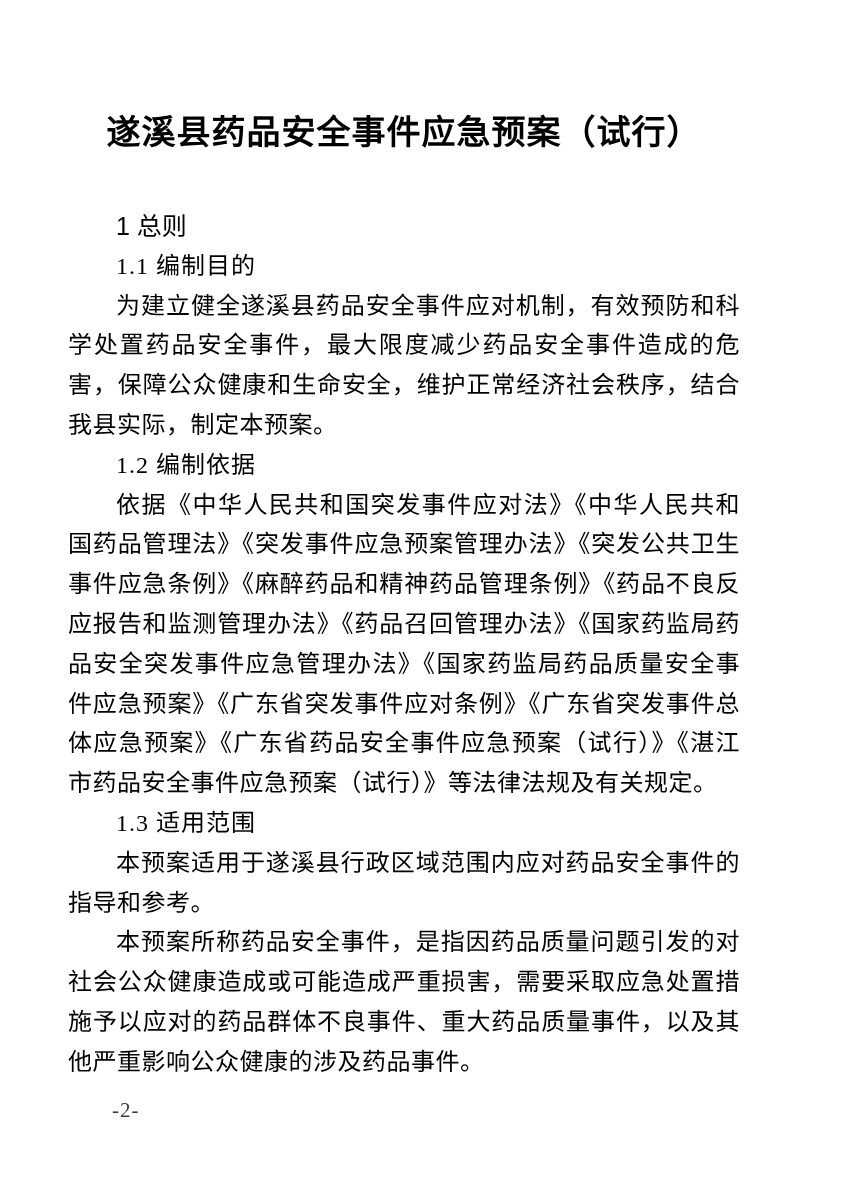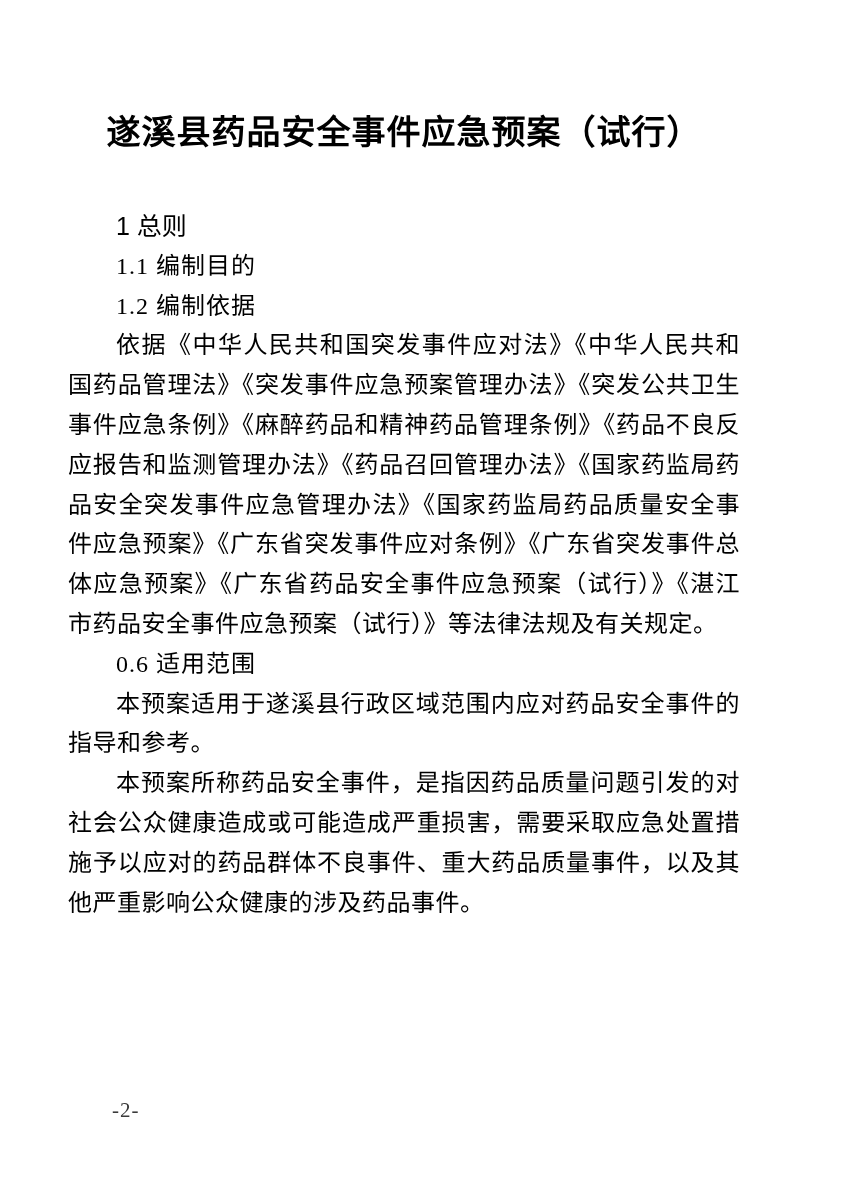--- a/index.html
+++ b/index.html
@@ -73,26 +73,27 @@
 <div class="page">
 
   <h1 class="doc-title">遂溪县药品安全事件应急预案（试行）</h1>
 
   <div class="doc-body">
 
     <h2 class="sec-h1">1 总则</h2>
 
     <h3 class="sec-h2">1.1 编制目的</h3>
 
+    <p class="para">为建立健全遂溪县药品安全事件应对机制，有效预防和科学处置药品安全事件，最大限度减少药品安全事件造成的危害，保障公众健康和生命安全，维护正常经济社会秩序，结合我县实际，制定本预案。</p>
 
     <h3 class="sec-h2">1.2 编制依据</h3>
 
     <p class="para">依据《中华人民共和国突发事件应对法》《中华人民共和国药品管理法》《突发事件应急预案管理办法》《突发公共卫生事件应急条例》《麻醉药品和精神药品管理条例》《药品不良反应报告和监测管理办法》《药品召回管理办法》《国家药监局药品安全突发事件应急管理办法》《国家药监局药品质量安全事件应急预案》《广东省突发事件应对条例》《广东省突发事件总体应急预案》《广东省药品安全事件应急预案（试行）》《湛江市药品安全事件应急预案（试行）》等法律法规及有关规定。</p>
 
-    <h3 class="sec-h2">0.6 适用范围</h3>
+    <h3 class="sec-h2">1.3 适用范围</h3>
 
     <p class="para">本预案适用于遂溪县行政区域范围内应对药品安全事件的指导和参考。</p>
 
     <p class="para">本预案所称药品安全事件，是指因药品质量问题引发的对社会公众健康造成或可能造成严重损害，需要采取应急处置措施予以应对的药品群体不良事件、重大药品质量事件，以及其他严重影响公众健康的涉及药品事件。</p>
 
   </div>
 
   <div class="page-number">-2-</div>
 
 </div>

